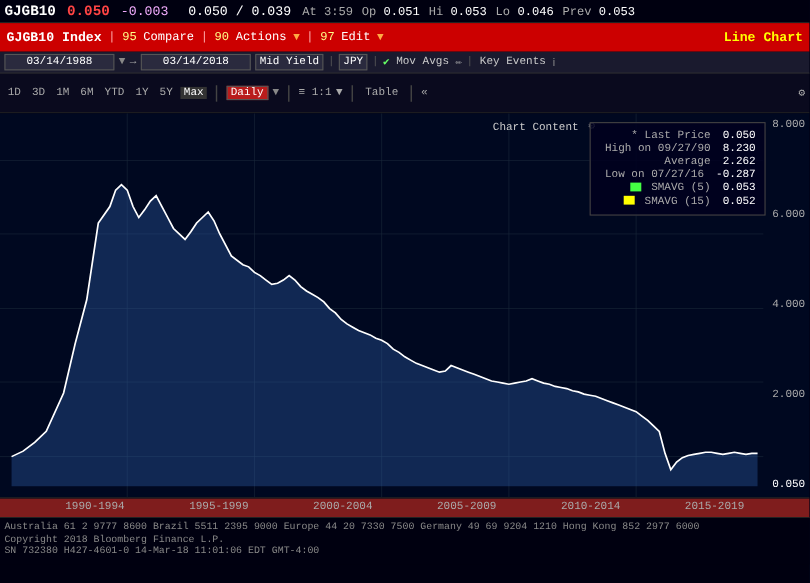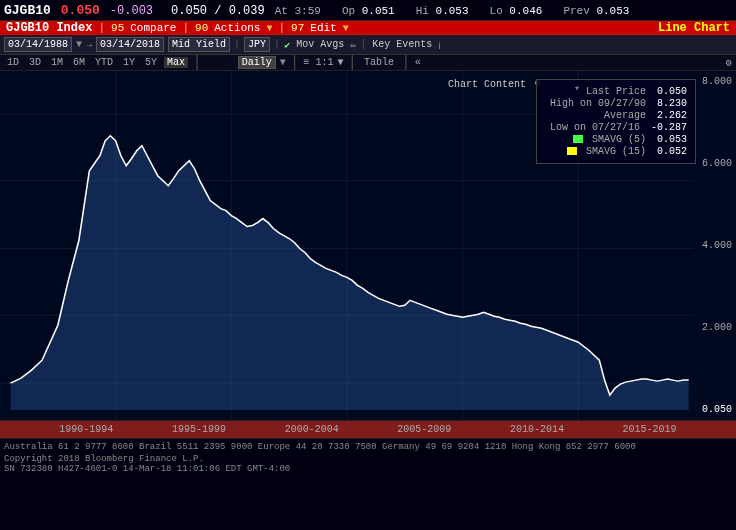--- a/index.html
+++ b/index.html
@@ -39,35 +39,35 @@
       color: #ffffff;
       font-size: 12px;
       margin-left: 8px;
     }
     .at-time {
       color: #aaa;
       font-size: 11px;
     }
     .ohlc-row {
       display: flex;
-      gap: 21px;
+      gap: 8px;
       color: #aaa;
       font-size: 11px;
       align-items: center;
     }
     .ohlc-item span.val { color: #fff; }
 
     
     .toolbar-row {
       background: #cc0000;
       display: flex;
       align-items: center;
       padding: 2px 6px;
       gap: 6px;
-      height: 14px;
+      height: 26px;
     }
     .toolbar-item {
       color: #fff;
       font-size: 11px;
       cursor: pointer;
       white-space: nowrap;
     }
     .toolbar-item.index-label {
       font-weight: bold;
       font-size: 12px;
@@ -95,42 +95,42 @@
       color: #ccc;
       font-size: 10px;
       cursor: pointer;
       white-space: nowrap;
       padding: 0 2px;
     }
     .opt-date {
       background: #2a2a3e;
       color: #fff;
       font-size: 10px;
-      padding: 1px 3px;
+      padding: 1px 19px;
       border: 1px solid #555;
     }
     .opt-dropdown {
       background: #2a2a3e;
       color: #fff;
       font-size: 10px;
       padding: 1px 3px;
       border: 1px solid #555;
       cursor: pointer;
     }
     .opt-divider { color: #555; font-size: 10px; }
     .opt-checkbox { color: #66ff66; font-size: 10px; }
 
     
     .period-bar {
       background: #0a0a1e;
       display: flex;
       align-items: center;
       padding: 2px 4px;
       gap: 4px;
-      height: 16px;
+      height: 36px;
       border-bottom: 1px solid #222;
     }
     .period-btn {
       color: #aaa;
       font-size: 10px;
       cursor: pointer;
       padding: 0 3px;
     }
     .period-btn.active { color: #fff; background: #333; }
     .period-separator { color: #444; }
@@ -293,21 +293,21 @@
 <div class="period-bar">
   <span class="period-btn">1D</span>
   <span class="period-btn">3D</span>
   <span class="period-btn">1M</span>
   <span class="period-btn">6M</span>
   <span class="period-btn">YTD</span>
   <span class="period-btn">1Y</span>
   <span class="period-btn">5Y</span>
   <span class="period-btn active">Max</span>
   <span class="period-separator">|</span>
-  <span class="opt-dropdown" style="font-size:10px;color:#fff;background:#404040;border:1px solid #555;padding:0 3px;margin-left:32px;">Daily</span>
+  <span class="opt-dropdown" style="font-size:10px;color:#fff;background:#b91c1c;border:1px solid #555;padding:0 3px;">Daily</span>
   <span style="color:#888;font-size:10px;">▼</span>
   <span class="period-separator">|</span>
   <span style="color:#aaa;font-size:10px;">≡</span>
   <span style="color:#aaa;font-size:10px;margin-left:2px;">1:1</span>
   <span style="color:#aaa;font-size:10px;">▼</span>
   <span class="period-separator">|</span>
   <span class="period-btn">Table</span>
   <span class="period-separator">|</span>
   <span style="color:#aaa;font-size:10px;">«</span>
   <span style="flex:1"></span>

